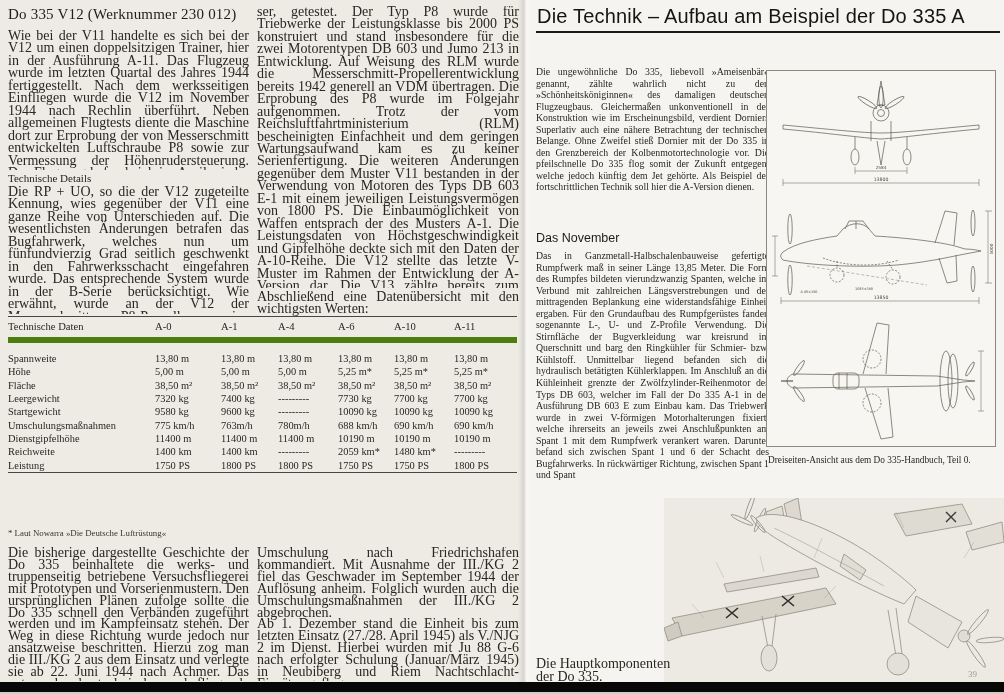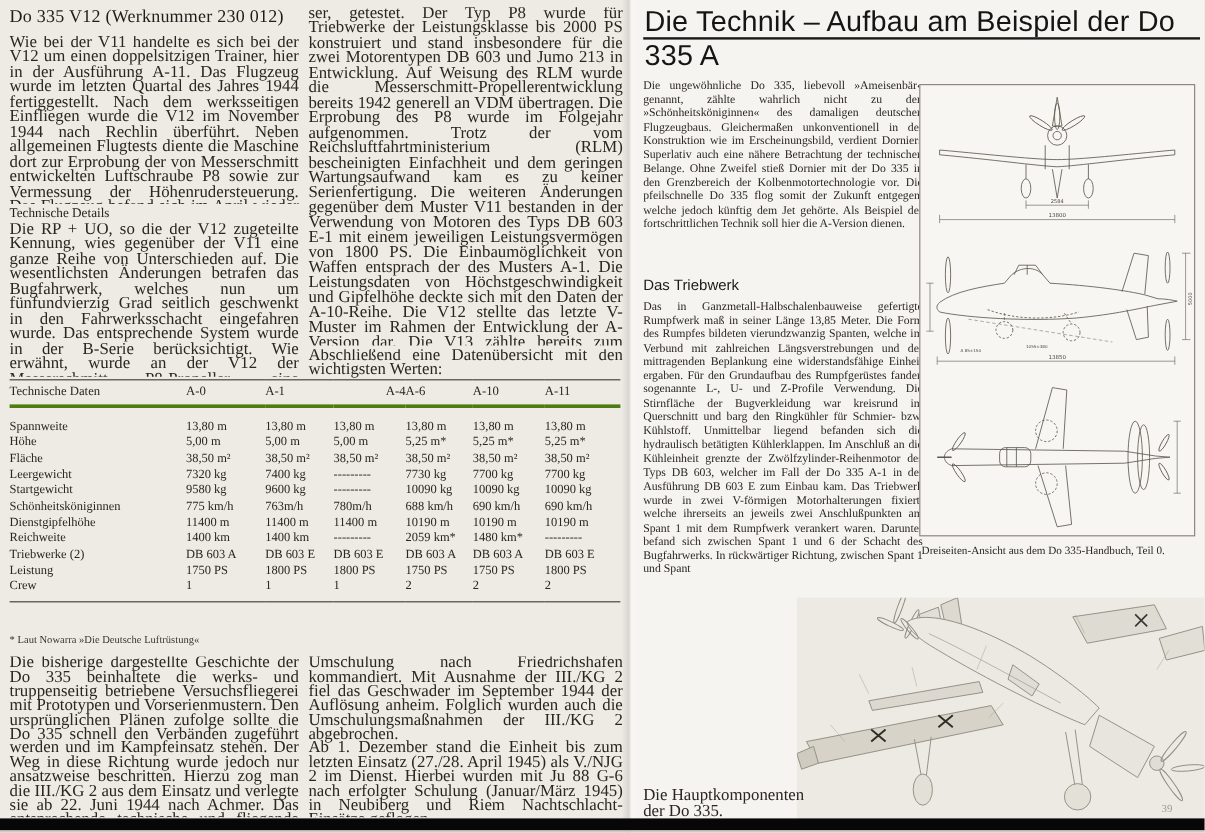--- a/index.html
+++ b/index.html
@@ -12,27 +12,27 @@
   #gutter{left:518px;top:0;width:14px;height:694px;
           background:linear-gradient(90deg,rgba(0,0,0,0) 0%,rgba(0,0,0,.10) 45%,rgba(255,255,255,.25) 60%,rgba(0,0,0,0) 100%);}
   .lp-title{font-size:15px;letter-spacing:.2px;color:#1f1d1a;}
   .body-txt{font-size:14px;line-height:12.45px;text-align:justify;color:#2a2622;}
   .body-txt.tight{line-height:11.9px;}
   .sub-head{font-size:11px;font-weight:normal;color:#201d1a;}
   
   #spec-table-wrap{left:8px;top:316px;width:509px;}
   table.spec{border-collapse:collapse;width:509px;font-size:10.4px;color:#2a2622;
              border-top:1.5px solid #4a463f;border-bottom:1px solid #4a463f;}
-  table.spec th{font-weight:normal;text-align:left;padding:4px 0 5px 0;border-bottom:3px solid #4d7c0f;font-size:10.6px;}
+  table.spec th{font-weight:normal;text-align:left;padding:4px 0 5px 0;border-bottom:6px solid #4d7c0f;font-size:10.6px;}
   table.spec td{padding:0;line-height:13.35px;white-space:nowrap;}
   table.spec tr.first td{padding-top:9px;}
   table.spec tr.last td{padding-bottom:5px;}
   .footnote{font-size:8.8px;color:#38342f;}
   
-  .rp-title{font-family:"Liberation Sans", sans-serif;font-size:24px;color:#171513;letter-spacing:.2px;}
+  .rp-title{font-family:"Liberation Sans", sans-serif;font-size:20px;color:#171513;letter-spacing:.2px;}
   .rp-rule{background:#1c1a18;height:2px;}
   .rp-txt{font-size:9.8px;line-height:11.55px;text-align:justify;color:#2a2622;}
   .rp-head{font-family:"Liberation Sans", sans-serif;font-size:12.5px;color:#1d1b18;}
   #drawing-box{left:766px;top:70px;width:230px;height:377px;border:1px solid #8d897f;background:#f7f6f2;box-sizing:border-box;}
   .caption{font-size:9.3px;color:#2a2622;}
   .caption2{font-size:14px;line-height:12.6px;color:#2a2622;}
   #photo-box{left:664px;top:498px;width:340px;height:186px;background:#eceae3;overflow:hidden;}
   #bottom-bar{left:0;top:682px;width:1004px;height:10px;background:#070707;}
   #bottom-strip{left:0;top:692px;width:1004px;height:2px;background:#cfccc5;}
   #page-number{font-size:9px;color:#a09c94;}
@@ -59,21 +59,21 @@
 
   <div class="abs body-txt" style="left:257px;top:291px;width:262px;height:26px;overflow:hidden;">Abschließend eine Datenübersicht mit den wichtigsten Werten:</div>
 
   <div id="spec-table-wrap" class="abs">
     <table class="spec">
       <thead>
           <tr id="spec-head-row">
             <th style="width: 147px;">Technische Daten</th>
             <th style="width: 66px;">A-0</th>
             <th style="width: 57px;">A-1</th>
-            <th style="width: 60px; text-align: right;">A-4</th>
+            <th style="width: 60px;">A-4</th>
             <th style="width: 56px;">A-6</th>
             <th style="width: 60px;">A-10</th>
             <th style="width: 63px;">A-11</th>
           </tr>
         </thead>
       <tbody id="spec-body">
           <tr class="first">
             <td>Spannweite</td>
             <td>13,80 m</td>
             <td>13,80 m</td>
@@ -112,21 +112,21 @@
           <tr>
             <td>Startgewicht</td>
             <td>9580 kg</td>
             <td>9600 kg</td>
             <td>---------</td>
             <td>10090 kg</td>
             <td>10090 kg</td>
             <td>10090 kg</td>
           </tr>
           <tr>
-            <td>Schönheitsköniginnen</td>
+            <td>Umschulungsmaßnahmen</td>
             <td>775 km/h</td>
             <td>763m/h</td>
             <td>780m/h</td>
             <td>688 km/h</td>
             <td>690 km/h</td>
             <td>690 km/h</td>
           </tr>
           <tr>
             <td>Dienstgipfelhöhe</td>
             <td>11400 m</td>
@@ -139,65 +139,47 @@
           <tr>
             <td>Reichweite</td>
             <td>1400 km</td>
             <td>1400 km</td>
             <td>---------</td>
             <td>2059 km*</td>
             <td>1480 km*</td>
             <td>---------</td>
           </tr>
           <tr>
-            <td>Triebwerke (2)</td>
-            <td>DB 603 A</td>
-            <td>DB 603 E</td>
-            <td>DB 603 E</td>
-            <td>DB 603 A</td>
-            <td>DB 603 A</td>
-            <td>DB 603 E</td>
-          </tr>
-          <tr>
             <td>Leistung</td>
             <td>1750 PS</td>
             <td>1800 PS</td>
             <td>1800 PS</td>
             <td>1750 PS</td>
             <td>1750 PS</td>
             <td>1800 PS</td>
           </tr>
-          <tr class="last">
-            <td>Crew</td>
-            <td>1</td>
-            <td>1</td>
-            <td>1</td>
-            <td>2</td>
-            <td>2</td>
-            <td>2</td>
-          </tr>
         </tbody>
     </table>
   </div>
 
   <div class="abs footnote" style="left:8px;top:528px;">* Laut Nowarra »Die Deutsche Luftrüstung«</div>
 
   <div class="abs body-txt tight" style="left:8px;top:547px;width:241px;height:134px;overflow:hidden;">Die bisherige dargestellte Geschichte der Do 335 beinhaltete die werks- und truppenseitig betriebene Versuchsfliegerei mit Prototypen und Vorserienmustern. Den ursprünglichen Plänen zufolge sollte die Do 335 schnell den Verbänden zugeführt werden und im Kampfeinsatz stehen. Der Weg in diese Richtung wurde jedoch nur ansatzweise beschritten. Hierzu zog man die III./KG 2 aus dem Einsatz und verlegte sie ab 22. Juni 1944 nach Achmer. Das entsprechende technische und fliegende Personal wurde Anfang Juli 1944 zur</div>
 
   <div class="abs" style="left:257px;top:547px;width:262px;height:134px;overflow:hidden;">
     <div class="body-txt tight">Umschulung nach Friedrichshafen kommandiert. Mit Ausnahme der III./KG 2 fiel das Geschwader im September 1944 der Auflösung anheim. Folglich wurden auch die Umschulungsmaßnahmen der III./KG 2 abgebrochen.</div>
     <div class="body-txt tight">Ab 1. Dezember stand die Einheit bis zum letzten Einsatz (27./28. April 1945) als V./NJG 2 im Dienst. Hierbei wurden mit Ju 88 G-6 nach erfolgter Schulung (Januar/März 1945) in Neubiberg und Riem Nachtschlacht-Einsätze geflogen.</div>
   </div>
 
   <div class="abs rp-title" style="left:537px;top:5px;">Die Technik – Aufbau am Beispiel der Do 335 A</div>
   <div class="abs rp-rule" style="left:536px;top:31px;width:464px;"></div>
 
   <div class="abs rp-txt" style="left:536px;top:66px;width:233px;height:156px;overflow:hidden;">Die ungewöhnliche Do 335, liebevoll »Ameisenbär« genannt, zählte wahrlich nicht zu den »Schönheitsköniginnen« des damaligen deutschen Flugzeugbaus. Gleichermaßen unkonventionell in der Konstruktion wie im Erscheinungsbild, verdient Dorniers Superlativ auch eine nähere Betrachtung der technischen Belange. Ohne Zweifel stieß Dornier mit der Do 335 in den Grenzbereich der Kolbenmotortechnologie vor. Die pfeilschnelle Do 335 flog somit der Zukunft entgegen, welche jedoch künftig dem Jet gehörte. Als Beispiel der fortschrittlichen Technik soll hier die A-Version dienen.</div>
 
-  <div class="abs rp-head" style="left:536px;top:231px;">Das Triebwerk</div>
+  <div class="abs rp-head" style="left:536px;top:231px;">Das November</div>
 
   <div class="abs rp-txt" style="left:536px;top:250px;width:233px;height:247px;overflow:hidden;">Das in Ganzmetall-Halbschalenbauweise gefertigte Rumpfwerk maß in seiner Länge 13,85 Meter. Die Form des Rumpfes bildeten vierundzwanzig Spanten, welche im Verbund mit zahlreichen Längsverstrebungen und der mittragenden Beplankung eine widerstandsfähige Einheit ergaben. Für den Grundaufbau des Rumpfgerüstes fanden sogenannte L-, U- und Z-Profile Verwendung. Die Stirnfläche der Bugverkleidung war kreisrund im Querschnitt und barg den Ringkühler für Schmier- bzw. Kühlstoff. Unmittelbar liegend befanden sich die hydraulisch betätigten Kühlerklappen. Im Anschluß an die Kühleinheit grenzte der Zwölfzylinder-Reihenmotor des Typs DB 603, welcher im Fall der Do 335 A-1 in der Ausführung DB 603 E zum Einbau kam. Das Triebwerk wurde in zwei V-förmigen Motorhalterungen fixiert, welche ihrerseits an jeweils zwei Anschlußpunkten am Spant 1 mit dem Rumpfwerk verankert waren. Darunter befand sich zwischen Spant 1 und 6 der Schacht des Bugfahrwerks. In rückwärtiger Richtung, zwischen Spant 1 und Spant</div>
 
   <div id="drawing-box" class="abs">
     <svg width="228" height="375" viewBox="0 0 228 375">
       <g stroke="#5d594f" stroke-width="0.7" fill="none">
 
         <g>
           <path d="M114,10 L110,34 L118,34 Z"></path>
           <ellipse cx="114" cy="24" rx="2.2" ry="11" transform="rotate(58 114 40)"></ellipse>

